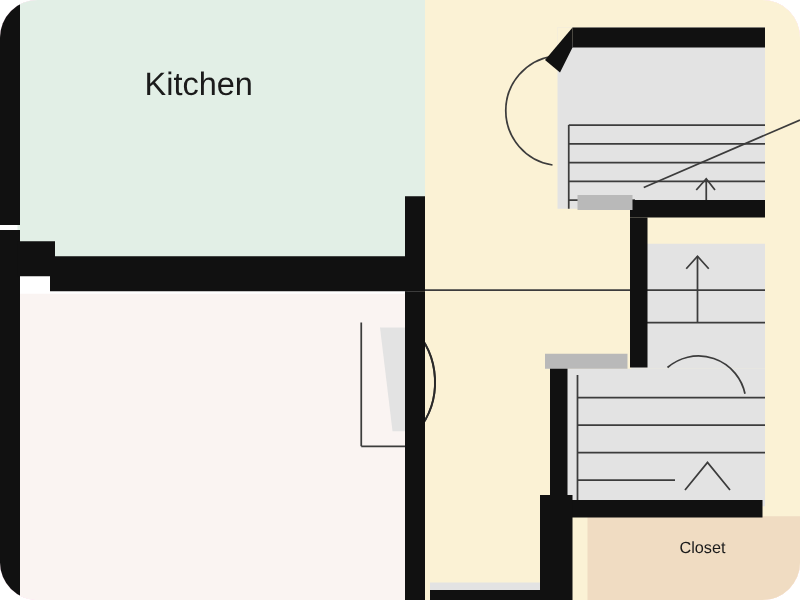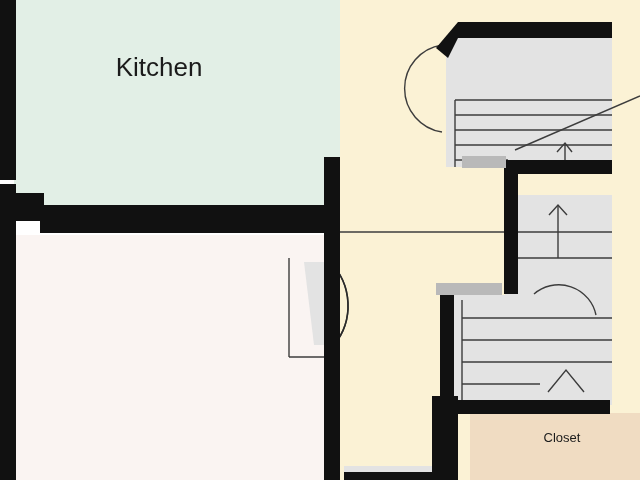--- a/index.html
+++ b/index.html
@@ -7,20 +7,21 @@
     padding: 0;
     background: #ffffff;
   }
   #floorplan {
     position: relative;
     width: 640px;
     height: 480px;
     overflow: hidden;
     background: #f9a8d4;
     font-family: "Liberation Sans", sans-serif;
+    border-radius: 30px;
   }
   #floorplan svg {
     display: block;
   }
   .room-label {
     font-family: "Liberation Sans", sans-serif;
     fill: #1b1b1b;
   }
   .label-kitchen {
     font-size: 26px;

